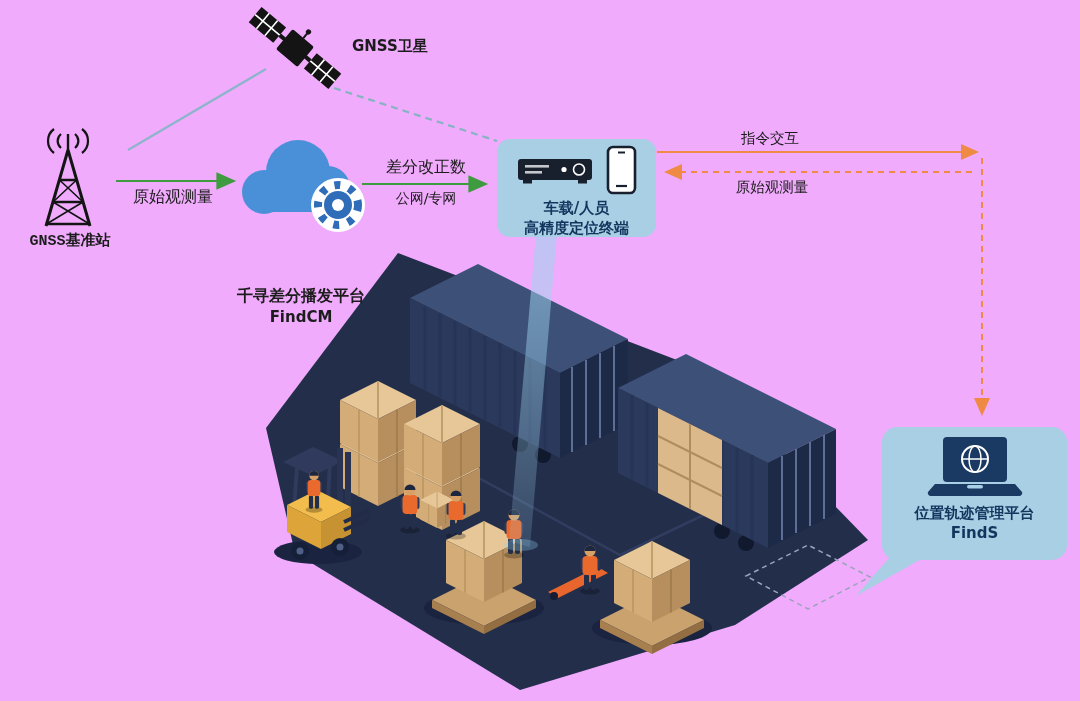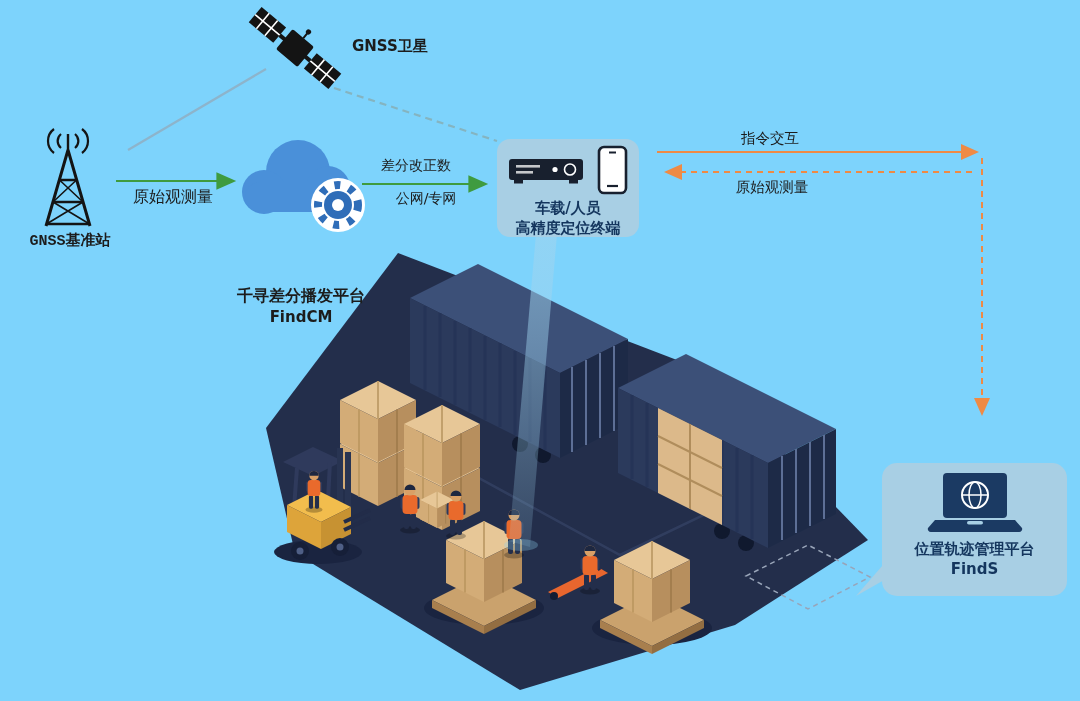--- a/index.html
+++ b/index.html
@@ -1,33 +1,33 @@
 <!DOCTYPE html>
 <html><head>
 <meta charset="utf-8">
 <style>
   html,body{margin:0;padding:0;background:#ffffff;}
-  .canvas{position:relative;width:1080px;height:701px;background:#7dd3fc;overflow:hidden;
+  .canvas{position:relative;width:1080px;height:701px;background:#f0abfc;overflow:hidden;
           font-family:"DejaVu Sans","Liberation Sans",sans-serif;}
   .layer{position:absolute;left:0;top:0;}
   .lbl{position:absolute;color:#1c1c1c;text-align:center;white-space:nowrap;}
   .lbl-satellite{left:352px;top:37px;font-size:15px;font-weight:600;text-align:left;}
   .lbl-base{left:10px;top:231px;width:120px;font-size:15px;font-weight:700;font-family:Liberation Mono, monospace;}
   .lbl-cloud{left:208px;top:237px;width:186px;font-weight:700;line-height:1.35;margin-top:48px;}
   .lbl-cloud .l1{display:block;font-size:16px;}
   .lbl-cloud .l2{display:block;font-size:15px;}
   .lbl-raw{left:126px;top:187px;width:94px;font-size:16px;}
-  .lbl-corr1{left:372px;top:157px;width:88px;font-size:14px;font-family:Liberation Serif, serif;}
+  .lbl-corr1{left:382px;top:157px;width:88px;font-size:16px;font-family:Liberation Serif, serif;}
   .lbl-corr2{left:382px;top:190px;width:88px;font-size:14px;}
   .lbl-pos{left:722px;top:129px;width:96px;font-size:14.5px;}
   .lbl-cmd{left:724px;top:178px;width:96px;font-size:14.5px;}
   .bubble{position:absolute;background:#a8cfe4;border-radius:13px;text-align:center;
           color:#14365e;font-weight:700;}
-  .bubble-terminal{left:497px;top:139px;width:142px;height:98px;}
-  .bubble-finds{left:882px;top:427px;width:185px;height:133px;border-radius:15px;margin-top:36px;}
+  .bubble-terminal{left:497px;top:139px;width:159px;height:98px;}
+  .bubble-finds{left:882px;top:427px;width:185px;height:133px;border-radius:15px;}
   .bubble .bl{display:block;font-size:15px;line-height:1.3;}
   .bubble-terminal svg{margin-top:6px;}
   .bubble-finds svg{margin-top:9px;margin-bottom:2px;}
 </style>
 </head>
 <body>
 
 <div class="canvas">
 
   <svg class="layer" width="1080" height="701" viewBox="0 0 1080 701">

